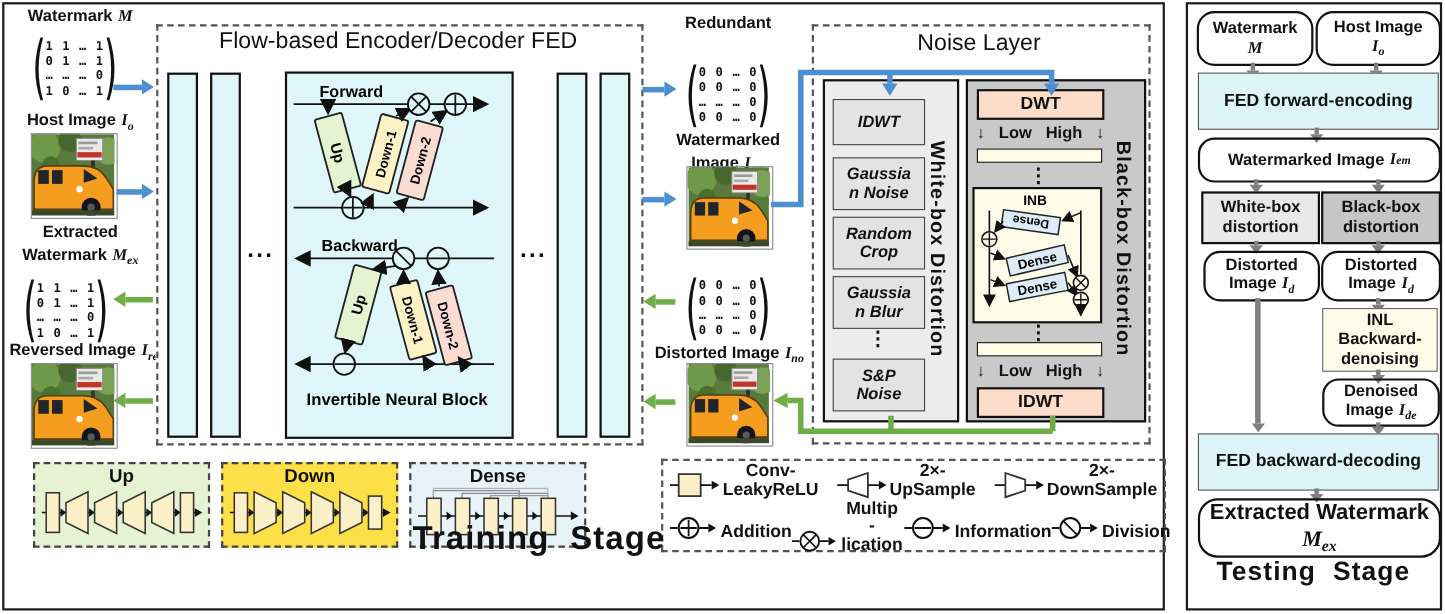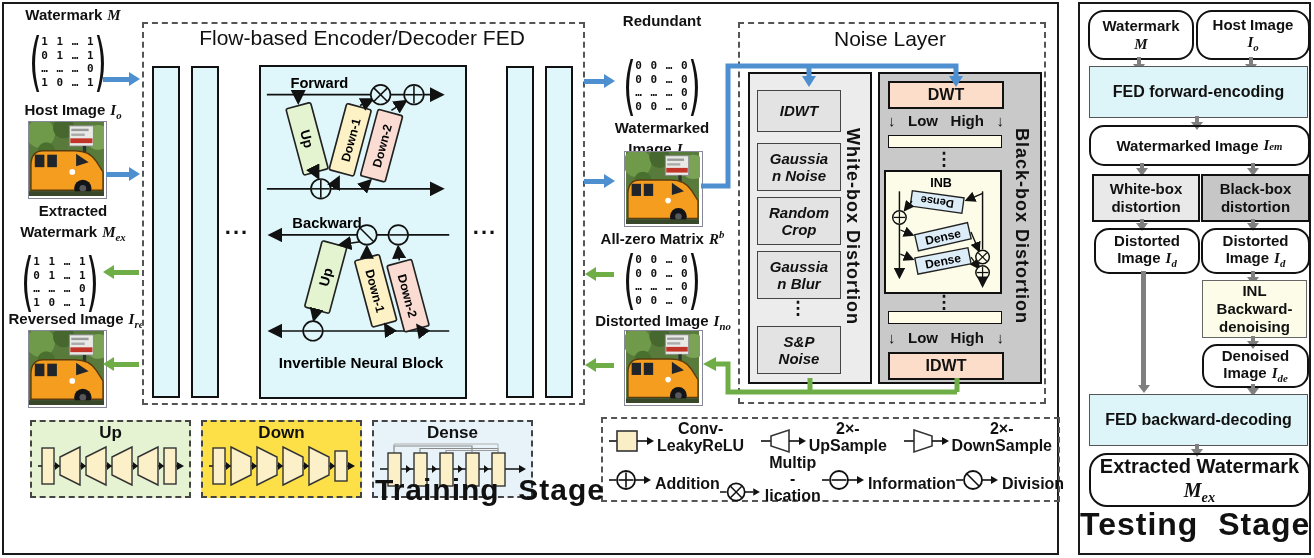--- a/index.html
+++ b/index.html
@@ -275,23 +275,20 @@
         <rect x="19" y="34" width="10" height="13" fill="#1f252b"></rect>
         <path d="M49 33 L62 42 L49 46 Z" fill="#1f252b"></path>
       <circle cx="56" cy="69" r="9" fill="#121417"></circle>
         <circle cx="56" cy="69" r="3.5" fill="#56585c"></circle>
       <circle cx="45" cy="52" r="3" fill="#fff"></circle>
         <rect x="0" y="72" width="78" height="5" fill="#39472a"></rect>
     </svg>
   </div>
   <div class="ar r blue" style="left:584px;top:179px;width:20px"></div>
 
-  <div class="abs lbl" style="left:585px;top:228px;width:155px">
-    <span>All-zero Matrix</span><i class="ms gap">R</i><sup class="ms">b</sup>
-  </div>
   <div class="matrix abs" style="left:612px;top:248px;width:100px;height:64px">
     <span class="paren">(</span>
     <div class="rows">
       <div>0 0 … 0</div>
       <div>0 0 … 0</div>
       <div>… … … 0</div>
       <div>0 0 … 0</div>
     </div>
     <span class="paren">)</span>
   </div>
@@ -630,15 +627,15 @@
   <div class="abs" style="left:1089px;top:394px;width:217px;height:50px;background:#ddf4f8;border:1.5px solid #555;display:flex;align-items:center;justify-content:center;font-weight:bold;font-size:16px">
     <span>FED backward-decoding</span>
   </div>
   <div class="var green" style="left:1195px;top:444px;height:5px"></div>
 
   <div class="abs" style="left:1089px;top:453px;width:217px;height:50px;border:2.5px solid #111;border-radius:18px;display:flex;flex-direction:column;align-items:center;justify-content:center;font-weight:bold;font-size:20px;line-height:1.2">
     <div><span>Extracted Watermark</span></div>
     <div><i class="ms">M</i><sub class="ms">ex</sub></div>
   </div>
 
-  <div class="abs stitle" style="left:1080px;top:506px;width:228px;font-size:32px">Testing  Stage</div>
+  <div class="abs stitle" style="left:1080px;top:506px;width:228px;font-size:24px">Testing  Stage</div>
 
 </div>
 
 </body></html>

